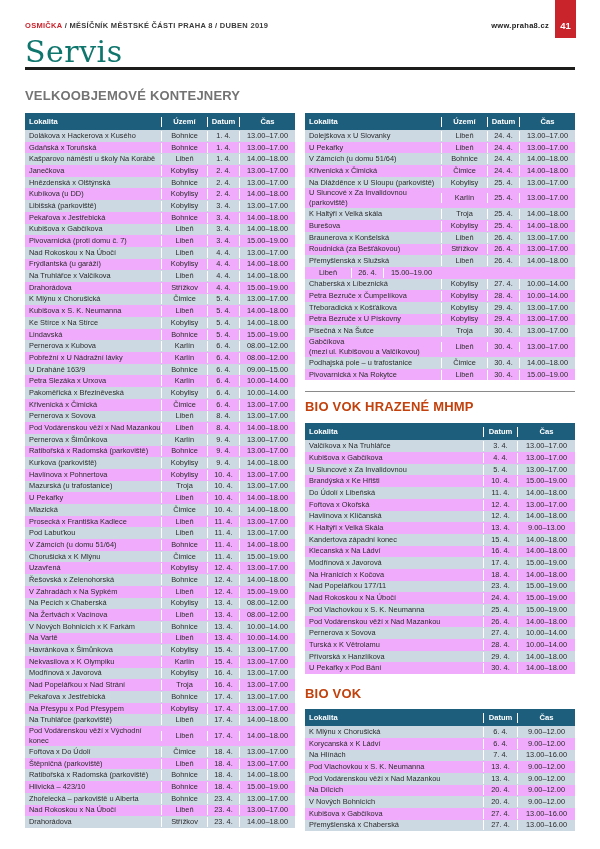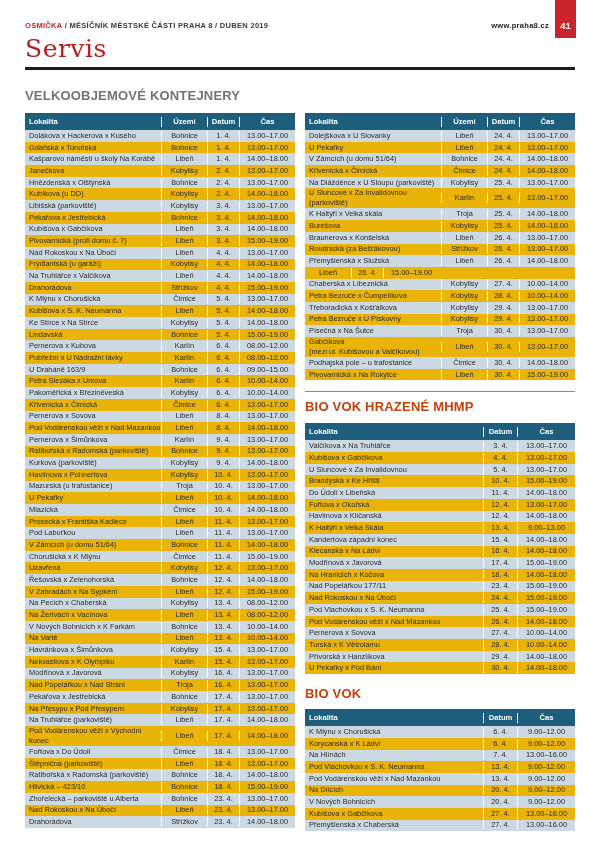--- a/index.html
+++ b/index.html
@@ -11,42 +11,42 @@
   .masthead{position:absolute;top:21px;left:25px;width:550px;display:flex;
             justify-content:space-between;align-items:baseline;
             font-size:7.5px;font-weight:bold;letter-spacing:.3px;color:#3a3a3a;}
   .masthead .brand{color:#c9232b;}
   .masthead .url{margin-right:26px;color:#222;}
   .page-tab{position:absolute;top:0;left:555px;width:21px;height:38px;background:#c9232b;
             display:flex;align-items:flex-end;justify-content:center;}
   .page-tab .num{color:#fff;font-size:9.5px;font-weight:bold;padding-bottom:7px;}
 
   .servis{position:absolute;top:34px;left:25px;font-family:"DejaVu Serif",serif;
-          font-size:25px;color:#b91c1c;letter-spacing:.5px;}
+          font-size:30px;color:#0f766e;letter-spacing:.5px;}
   .thick-rule{position:absolute;top:67px;left:25px;width:550px;height:3px;background:#1d1d1b;}
 
   .main-heading{position:absolute;top:88px;left:25px;font-size:13px;font-weight:bold;
                 color:#737373;letter-spacing:.2px;}
 
   .col-left{position:absolute;left:25px;top:113px;width:270px;}
   .col-right{position:absolute;left:305px;top:113px;width:270px;}
 
   .sub-heading{font-size:13px;font-weight:bold;color:#c2410c;letter-spacing:.2px;
                margin:0;line-height:16px;}
   .divider{height:1px;background:#8a8a8a;margin-top:11px;}
   .h-bio1{margin-top:7px;}
   .table2{margin-top:8px;}
   .h-bio2{margin-top:12px;}
   .table3{margin-top:7px;}
 
   
   .tbl{width:100%;}
   .trow{display:flex;align-items:center;min-height:11.7px;}
   .trow.odd{background:#ccd9e3;}
-  .trow.even{background:#eab308;}
+  .trow.even{background:#f0abfc;}
   .thead{background:#1d5e7d;color:#ffffff;min-height:17px;}
   .tcell{box-sizing:border-box;font-size:7.4px;line-height:10px;white-space:pre-line;}
   .thead .tcell{font-weight:bold;font-size:7.6px;}
   .tcell + .tcell{border-left:1px solid #ffffff;}
   .c0{flex:1;padding-left:4px;text-align:left;}
   .cols4 .c1{width:46px;text-align:center;flex:none;}
   .cols4 .c2{width:32px;text-align:center;flex:none;}
   .cols4 .c3{width:56px;text-align:center;flex:none;}
   .cols3 .c1{width:34px;text-align:center;flex:none;}
   .cols3 .c2{width:58px;text-align:center;flex:none;}

